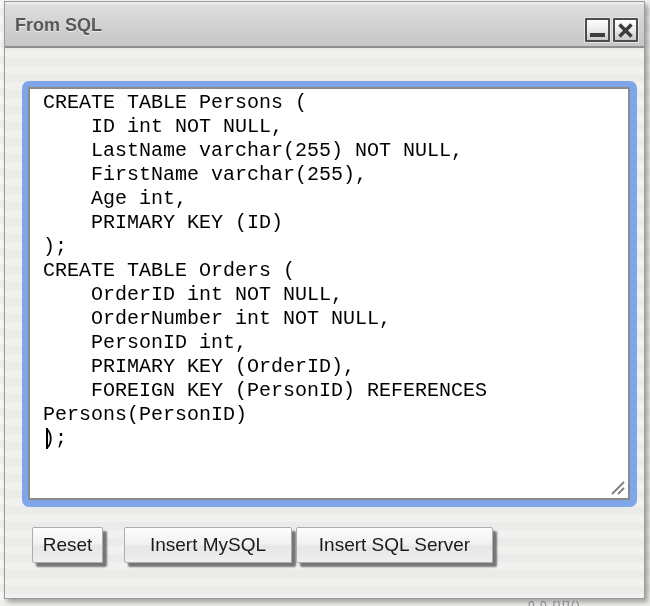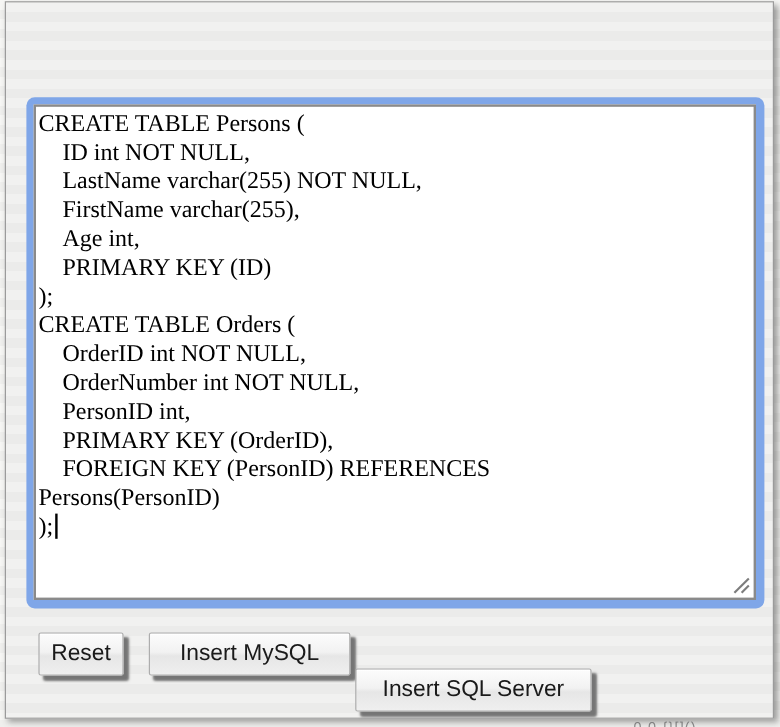--- a/index.html
+++ b/index.html
@@ -55,52 +55,66 @@
     position:absolute; left:17px; top:79px; width:615px; height:426px;
     background:#7fa6e8; border-radius:7px;
     padding:6px 7px 7px 6px;
   }
   .editor {
     position:relative; width:602px; height:413px;
     border:2px solid #8a8a8a; background:#ffffff; overflow:hidden;
     cursor:text;
   }
   .editor-text {
-    padding:2px 2px; white-space:pre-wrap;
-    font-family:Liberation Serif, serif;
+    padding:2px 13px; white-space:pre-wrap;
+    font-family:Liberation Mono, monospace;
     font-size:20px; line-height:24px; color:#000;
   }
   .caret { position:absolute; left:16px; top:339px; width:2px; height:21px; background:#000; }
   .resize-handle { position:absolute; right:2px; bottom:2px; }
 
   
   .btn {
     position:absolute; top:525px; height:36px;
     border:1px solid #adadad; border-radius:2px;
     background:linear-gradient(180deg,#fcfcfc 0%,#f2f2f2 45%,#e6e6e6 55%,#efefef 100%);
     box-shadow:4px 4px 2px #757575, inset 0 1px 0 #ffffff;
     font-family:"Liberation Sans", sans-serif;
     font-size:19px; color:#1a1a1a; cursor:pointer;
     text-align:center;
   }
   .btn-reset { left:27px; width:71px; }
   .btn-mysql { left:119px; width:168px; }
-  .btn-sqlserver { left:291px; width:197px;margin-top:30px; }
+  .btn-sqlserver { left:291px; width:197px; }
 </style>
 </head>
 <body>
 
 <div class="page">
 
   <div class="bottom-clip">
     <span>0 0 {}[]()</span>
   </div>
 
   <div class="dialog">
 
+    <div class="titlebar">
+      <span class="title">From SQL</span>
+
+      <button class="win-btn minimize">
+        <span class="min-glyph"></span>
+      </button>
+
+      <button class="win-btn close">
+        <svg width="17" height="17" viewBox="0 0 17 17">
+          <line x1="2.5" y1="2.5" x2="14.5" y2="14.5" stroke="#3d3d3d" stroke-width="3.6"></line>
+          <line x1="14.5" y1="2.5" x2="2.5" y2="14.5" stroke="#3d3d3d" stroke-width="3.6"></line>
+        </svg>
+      </button>
+    </div>
 
     <div class="editor-ring">
       <div class="editor">
         <div class="editor-text">CREATE TABLE Persons (
     ID int NOT NULL,
     LastName varchar(255) NOT NULL,
     FirstName varchar(255),
     Age int,
     PRIMARY KEY (ID)
 );

